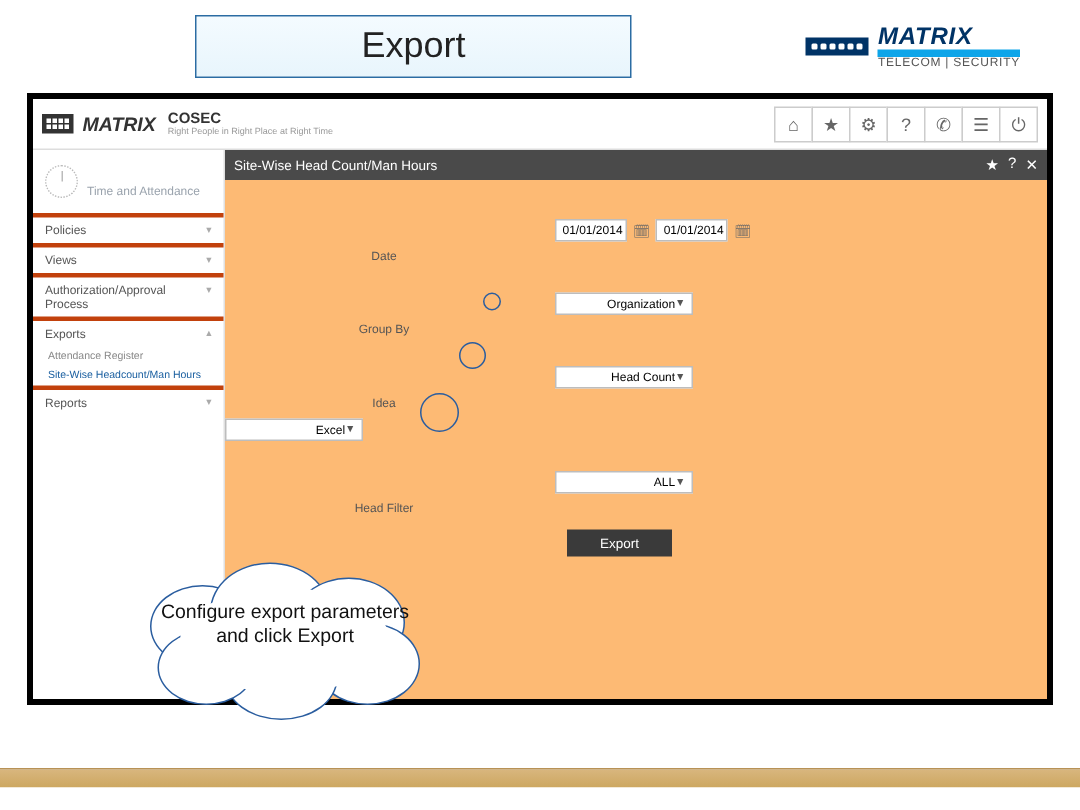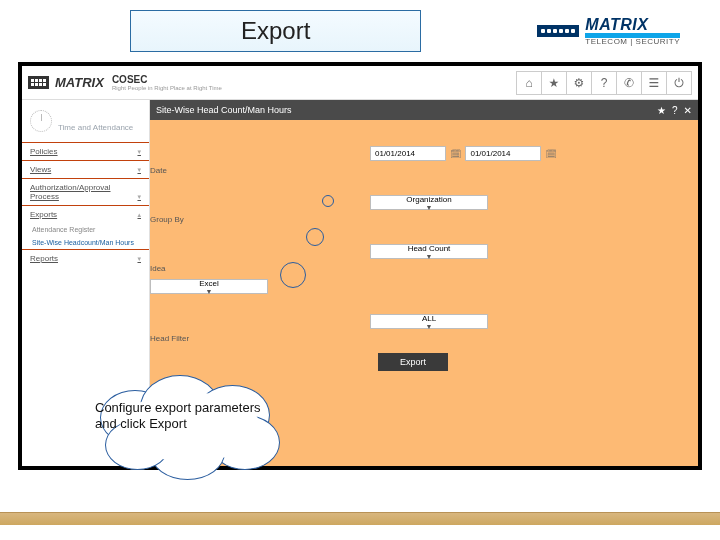--- a/index.html
+++ b/index.html
@@ -29,50 +29,50 @@
   .app-prod .t { font-size: 6px; color: #999; }
   .app-icons { display: flex; }
   .app-icons .ic { width: 26px; height: 24px; border: 1px solid #ccc; margin-left: -1px; display: flex; align-items: center; justify-content: center; font-size: 12px; color: #666; background: #fff; }
 
   
   .app-body { display: flex; height: calc(100% - 34px); }
   .sidebar { width: 128px; border-right: 1px solid #e0e0e0; font-size: 8px; color: #555; display: flex; flex-direction: column; }
   .side-head { display: flex; align-items: flex-end; gap: 6px; padding: 10px 8px; color: #9aa3ad; }
   .clock { width: 22px; height: 22px; border: 1px dotted #bbb; border-radius: 50%; position: relative; }
   .clock::after { content: ""; position: absolute; width: 1px; height: 7px; background: #bbb; top: 3px; left: 10px; }
-  .side-cat { padding: 4px 8px; border-top: 1px solid #c2410c; display: flex; justify-content: space-between; align-items: flex-end; cursor: default; text-decoration: underline; }
+  .side-cat { padding: 4px 8px; border-top: 3px solid #c2410c; display: flex; justify-content: space-between; align-items: flex-start; cursor: default; }
   .side-cat .arr { font-size: 7px; color: #aaa; }
   .side-sub { padding: 3px 10px; color: #888; font-size: 7px; }
   .side-sub.active { color: #1a5fa0; }
 
   .content { flex: 1; background: #fdba74; position: relative; }
   .panel-bar { background: #4a4a4a; color: #fff; height: 20px; display: flex; align-items: center; justify-content: space-between; padding: 0 6px; font-size: 9px; }
   .panel-bar .picons { display: flex; gap: 6px; font-size: 10px; }
 
   .form-area { padding: 12px 0 0 0; }
   .row { display: flex; align-items: center; margin-bottom: 6px; }
-  .row label { width: 220px; text-align: left; font-size: 8px; color: #555; padding-right: 8px; margin-top: 34px; }
+  .row label { width: 220px; text-align: center; font-size: 8px; color: #555; padding-right: 8px; margin-top: 34px; }
   .row .field { display: flex; align-items: center; gap: 4px; }
   .inp { border: 1px solid #bdbdbd; font-size: 8px; padding: 2px 4px; background: #fff; height: 15px; }
-  .inp.date { width: 76px; }
-  .inp.sel { width: 118px; display: flex; align-items: center; justify-content: center; flex-direction: column; }
+  .inp.date { width: 48px; }
+  .inp.sel { width: 92px; display: flex; align-items: center; justify-content: flex-end; }
   .inp.txt { width: 110px; }
   .cal { font-size: 9px; color: #666; }
   .caret { font-size: 7px; color: #555; }
   .export-btn { background: #3a3a3a; color: #fff; font-size: 9px; padding: 4px 22px; border: none; margin-left: 228px; margin-top: 4px; }
 
   
   .bubble { position: absolute; border: 1.5px solid #2a5d9f; border-radius: 50%; background: transparent; }
   .b1 { width: 12px; height: 12px; left: 322px; top: 195px; }
   .b2 { width: 18px; height: 18px; left: 306px; top: 228px; }
   .b3 { width: 26px; height: 26px; left: 280px; top: 262px; }
 
   .cloud { position: absolute; left: 95px; top: 370px; width: 190px; height: 110px; }
   .cloud .puff { position: absolute; background: #fff; border: 1.5px solid #2a5d9f; border-radius: 50%; }
-  .cloud-text { position: absolute; left: 0; right: 0; top: 30px; font-size: 13px; color: #111; line-height: 1.25; z-index: 5; }
+  .cloud-text { position: absolute; left: 0; right: 0; top: 30px; text-align: center; font-size: 13px; color: #111; line-height: 1.25; z-index: 5; }
 
   
   .strip { position: absolute; left: 0; right: 0; bottom: 14px; height: 14px; background: linear-gradient(#d8b67e,#cda760); border-top: 1px solid #b89256; border-bottom: 1px solid #fff; }
 </style>
 </head>
 <body>
 
 <div class="header-row">
   <div class="title-box">Export</div>
   <div class="brand-logo">

